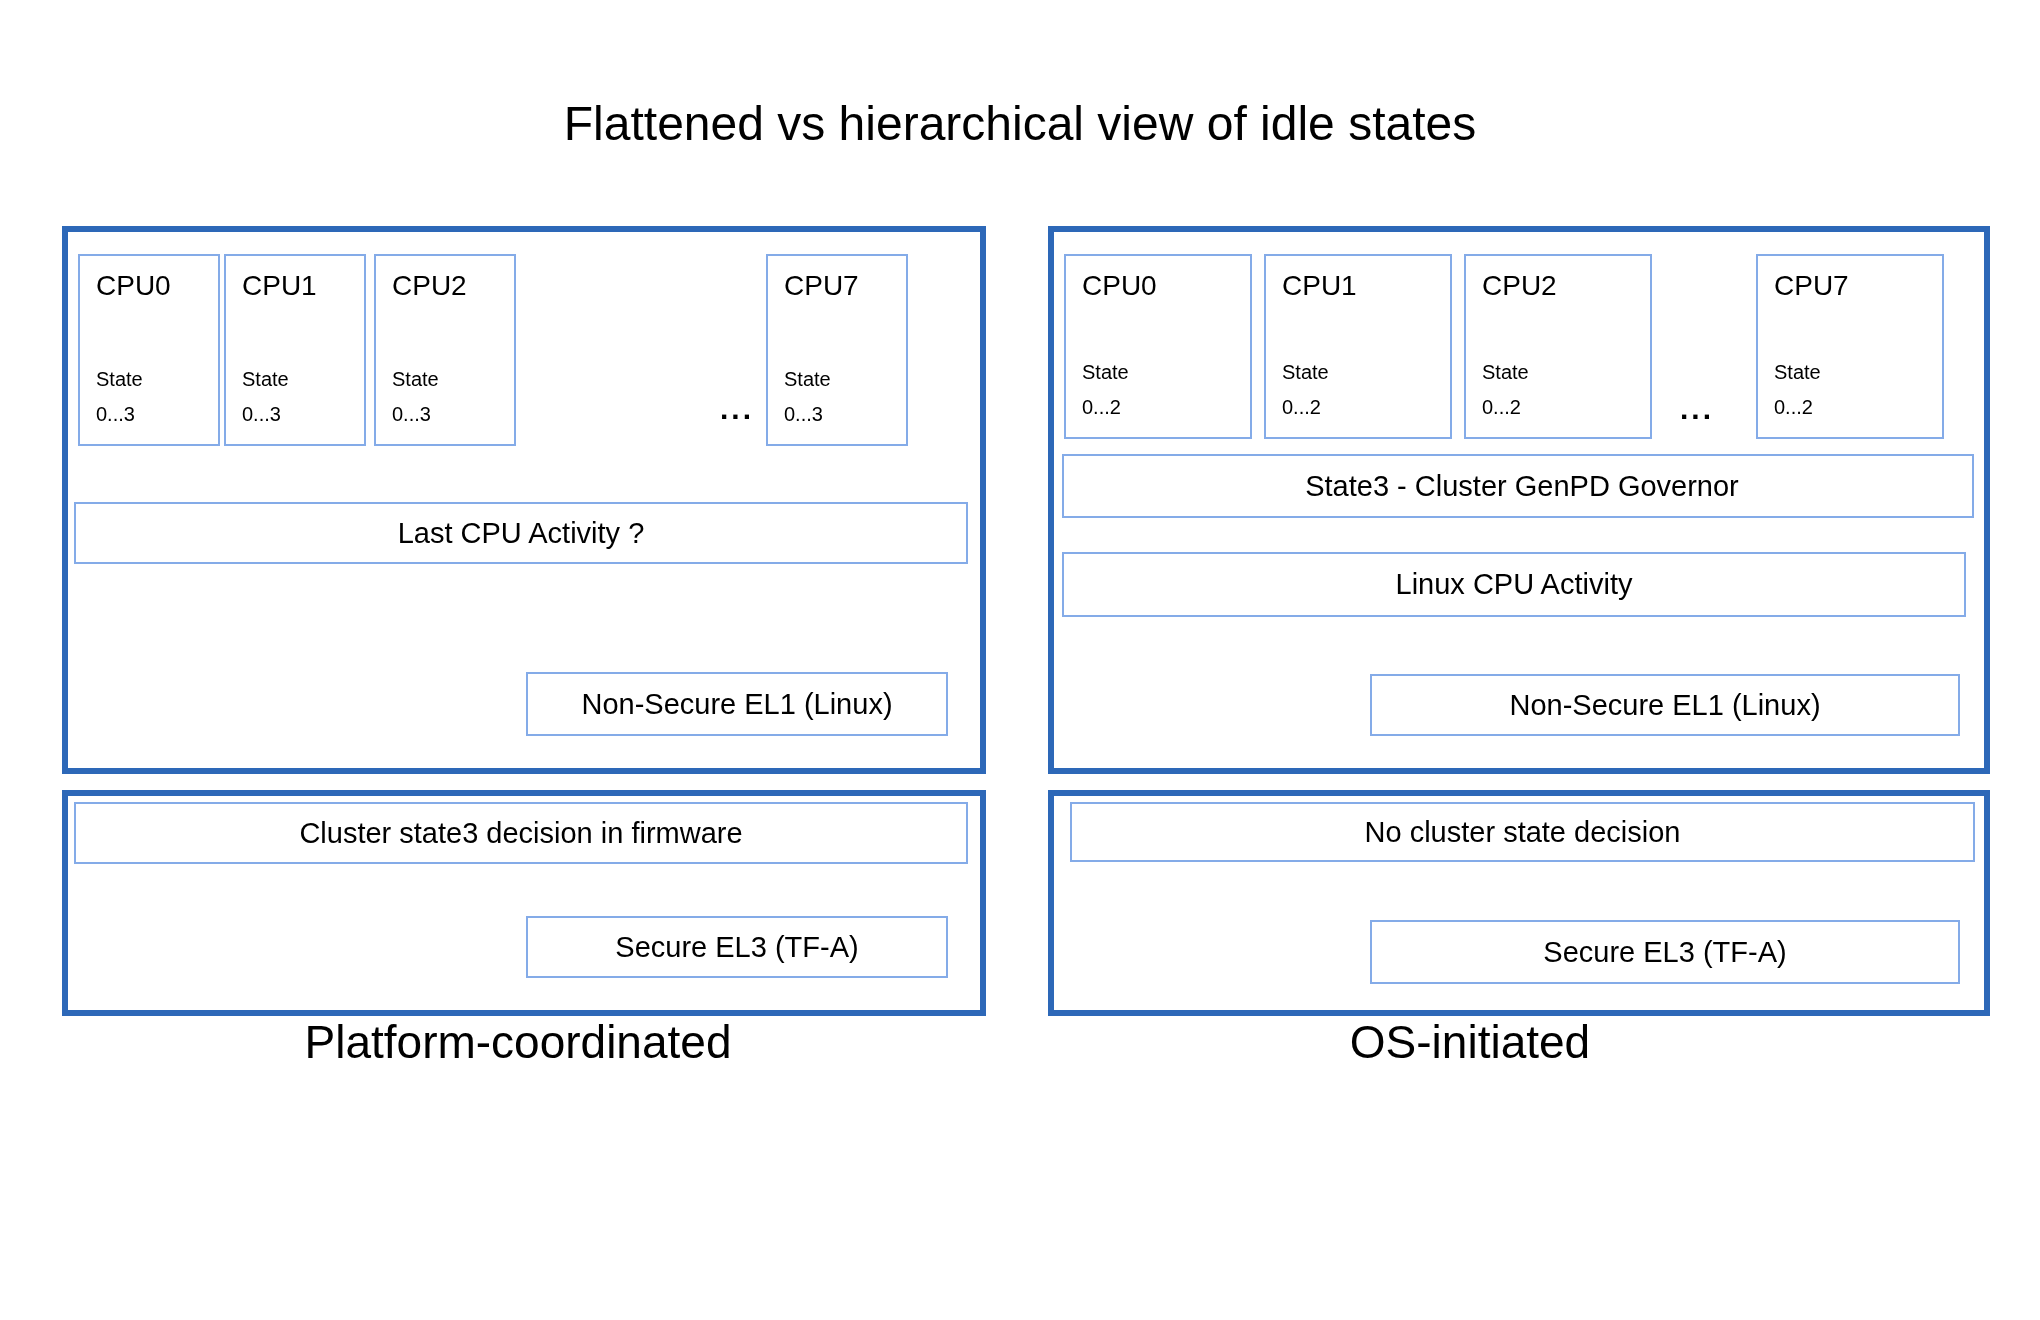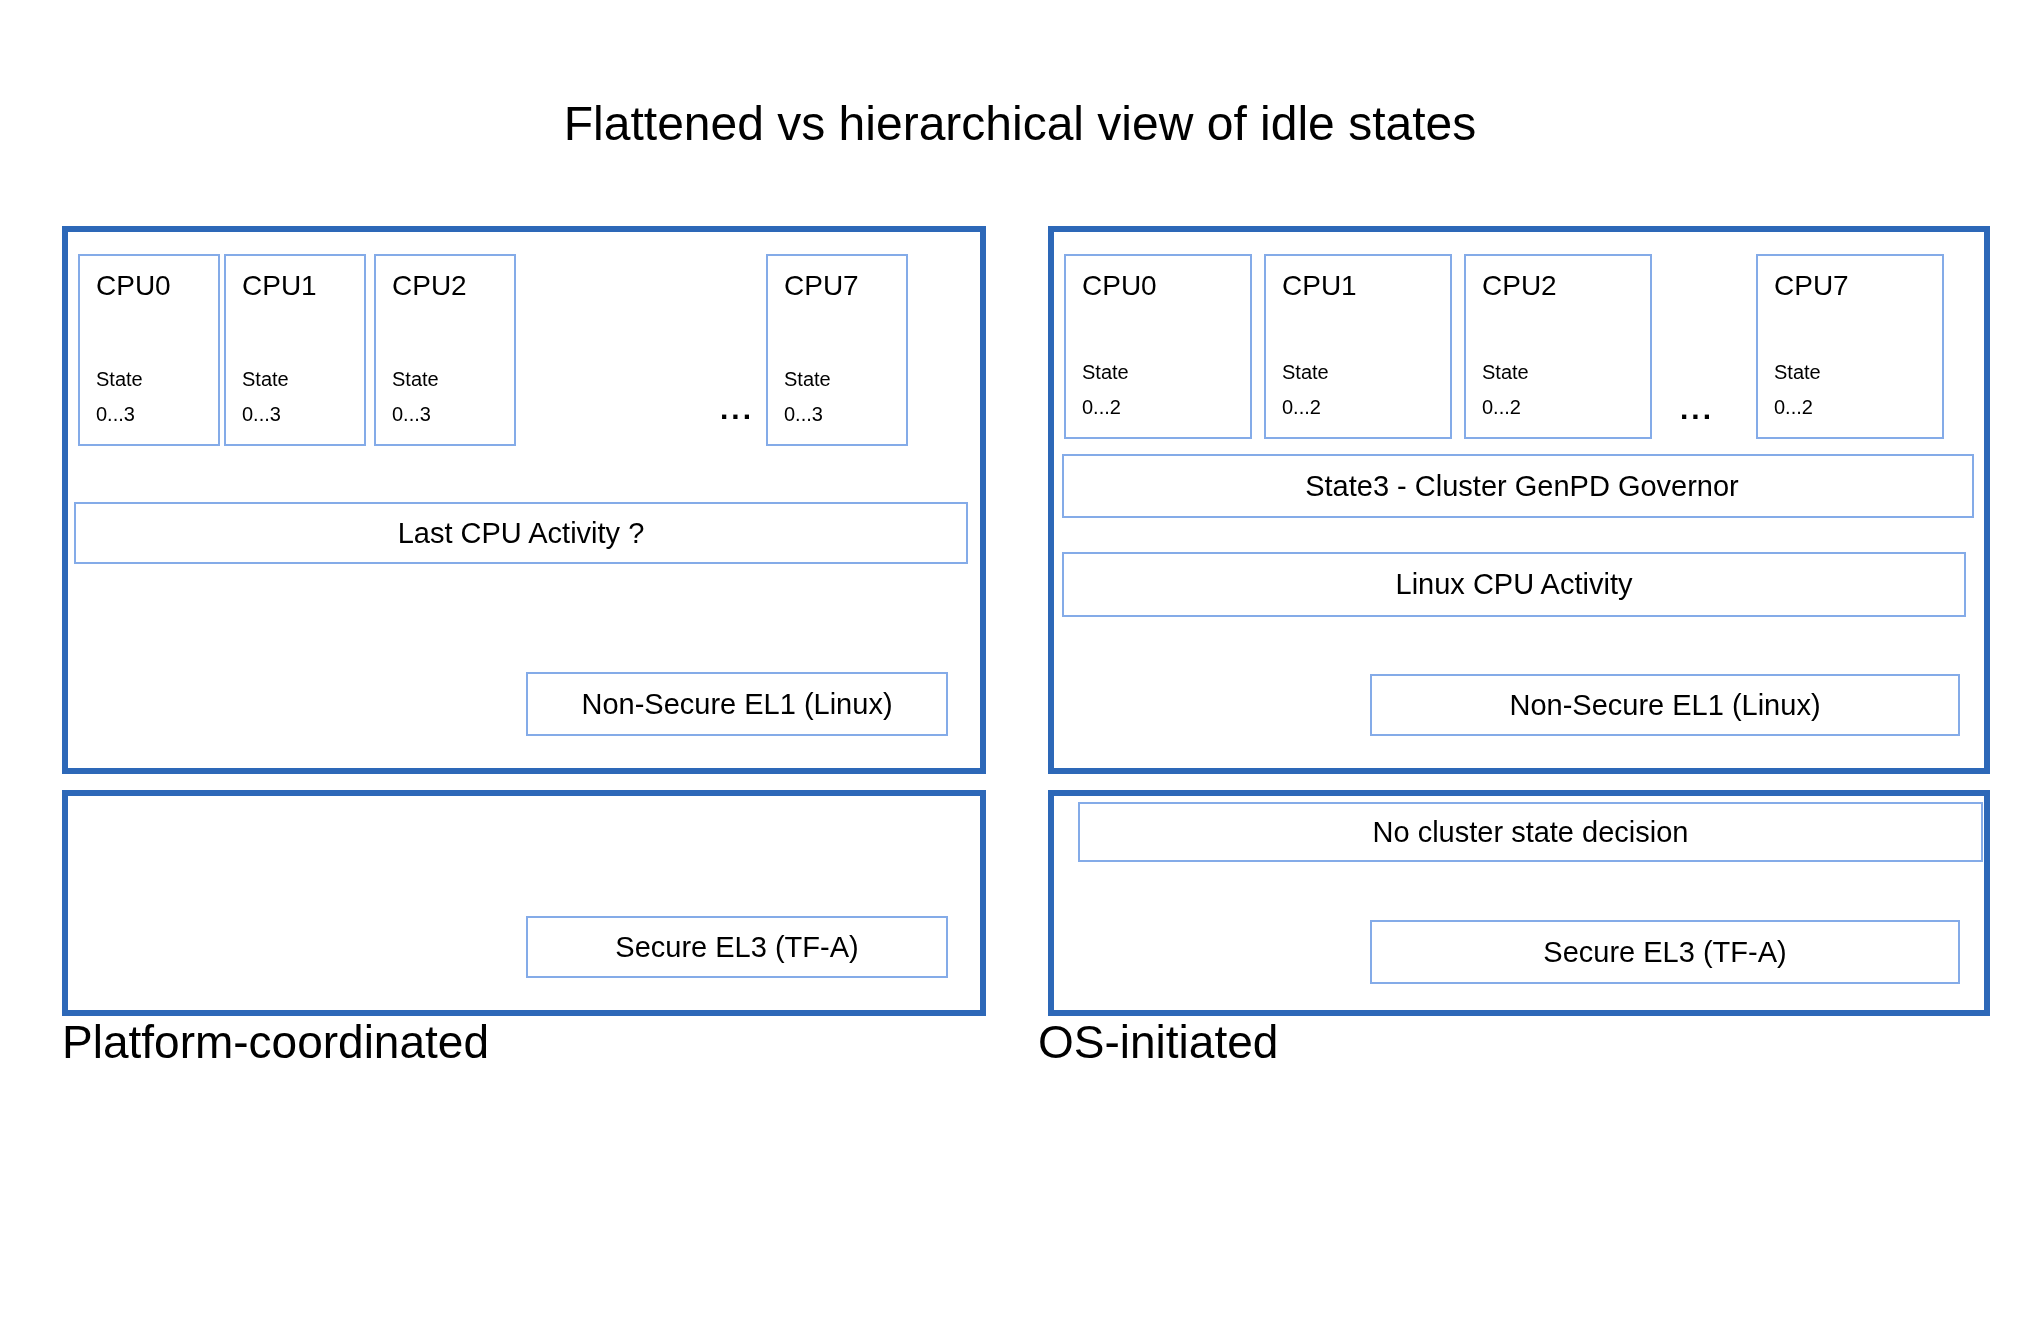--- a/index.html
+++ b/index.html
@@ -47,24 +47,24 @@
     display:flex;align-items:center;justify-content:center;
     font-size:29px;text-align:center;
   }
   .l1 .activity{left:6px;top:270px;width:890px;height:58px;}
   .l1 .el1{left:458px;top:440px;width:418px;height:60px;}
   .l2 .decision{left:6px;top:6px;width:890px;height:58px;}
   .l2 .el3{left:458px;top:120px;width:418px;height:58px;}
   .r1 .governor{left:8px;top:222px;width:900px;height:60px;padding-left:8px;}
   .r1 .activity{left:8px;top:320px;width:900px;height:61px;}
   .r1 .el1{left:316px;top:442px;width:586px;height:58px;}
-  .r2 .decision{left:24px;top:6px;width:901px;height:56px;}
+  .r2 .decision{left:16px;top:6px;width:901px;height:56px;}
   .r2 .el3{left:316px;top:124px;width:586px;height:60px;}
   .caption{
-    position:absolute;top:1016px;text-align:left;font-size:46px;line-height:52px;
+    position:absolute;top:1016px;text-align:center;font-size:46px;line-height:52px;
   }
   .caption.left{left:62px;width:912px;}
   .caption.right{left:1038px;width:864px;}
 </style>
 </head>
 <body>
 
 <div class="canvas">
 
   <div class="title">Flattened vs hierarchical view of idle states</div>
@@ -97,20 +97,21 @@
       <div class="cpu-state">
         <div>State</div>
         <div>0...3</div>
       </div>
     </div>
     <div class="lbox activity">Last CPU Activity ?</div>
     <div class="lbox el1">Non-Secure EL1 (Linux)</div>
   </div>
 
   <div class="panel l2">
+    <div class="lbox decision">Cluster state3 decision in firmware</div>
     <div class="lbox el3">Secure EL3 (TF-A)</div>
   </div>
 
   <div class="caption left">Platform-coordinated</div>
 
   <div class="panel r1">
     <div class="cpu c0">
       <div class="cpu-label">CPU0</div>
       <div class="cpu-state">
         <div>State</div>

